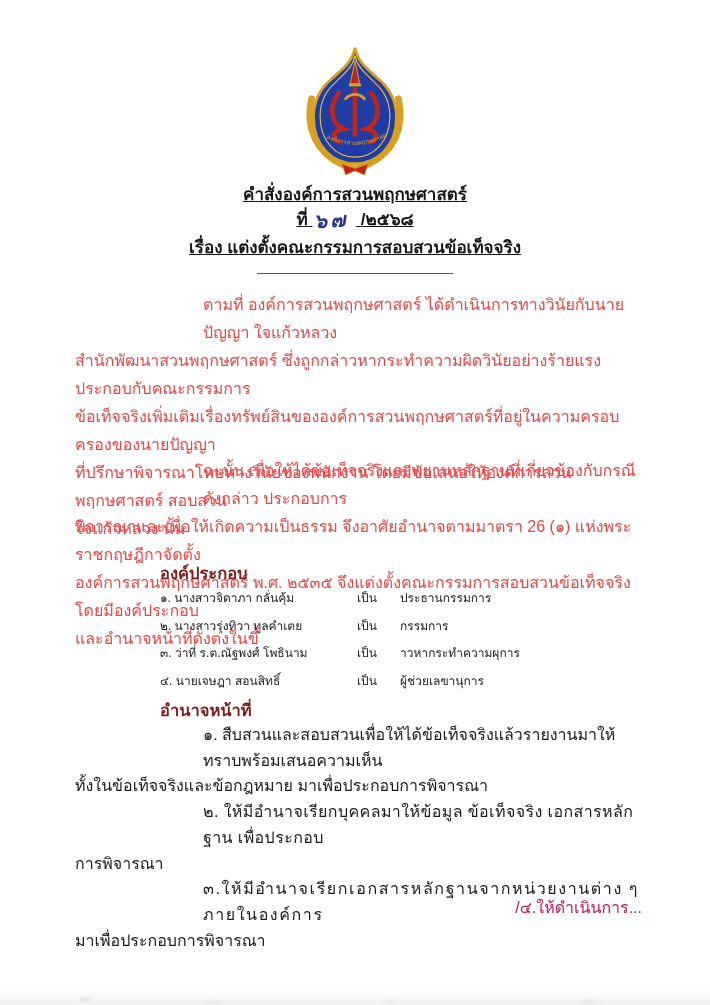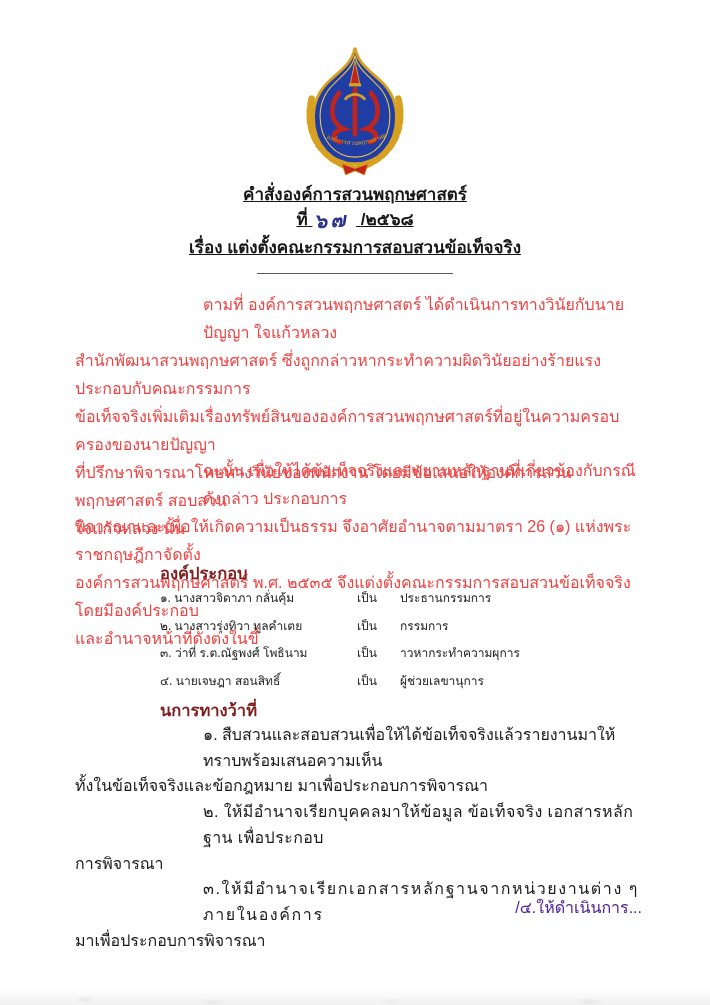--- a/index.html
+++ b/index.html
@@ -67,21 +67,21 @@
     height:27.5px;line-height:27.5px;white-space:nowrap;
   }
   .duties{
     position:absolute;left:75px;right:64px;top:722px;
     font-size:16px;line-height:25.7px;
   }
   .duties .sp1{letter-spacing:.4px;}
   .duties .sp2{letter-spacing:1.6px;}
   .footer-cont{
     position:absolute;right:68px;top:895px;
-    font-size:16px;color:#4c1d95;
+    font-size:16px;color:#be185d;
   }
 </style>
 </head>
 <body>
 
 <div class="page">
 
   <div class="seal">
     <svg viewBox="0 0 160 140" width="152" height="132">
 
@@ -163,21 +163,21 @@
       <span>เป็น</span>
       <span>าวหากระทำความผุการ</span>
     </div>
     <div class="member-row">
       <span><span>๔.</span> <span>นายเจษฎา  สอนสิทธิ์</span></span>
       <span>เป็น</span>
       <span>ผู้ช่วยเลขานุการ</span>
     </div>
   </div>
 
-  <div class="sec-heading h-duty">นการทางว้าที่</div>
+  <div class="sec-heading h-duty">อำนาจหน้าที่</div>
 
   <div class="duties">
     <div class="line ind">๑. สืบสวนและสอบสวนเพื่อให้ได้ข้อเท็จจริงแล้วรายงานมาให้ทราบพร้อมเสนอความเห็น</div>
     <div class="line">ทั้งในข้อเท็จจริงและข้อกฎหมาย มาเพื่อประกอบการพิจารณา</div>
     <div class="line ind sp1">๒. ให้มีอำนาจเรียกบุคคลมาให้ข้อมูล ข้อเท็จจริง เอกสารหลักฐาน เพื่อประกอบ</div>
     <div class="line">การพิจารณา</div>
     <div class="line ind sp2">๓.ให้มีอำนาจเรียกเอกสารหลักฐานจากหน่วยงานต่าง ๆ ภายในองค์การ</div>
     <div class="line">มาเพื่อประกอบการพิจารณา</div>
   </div>
 

